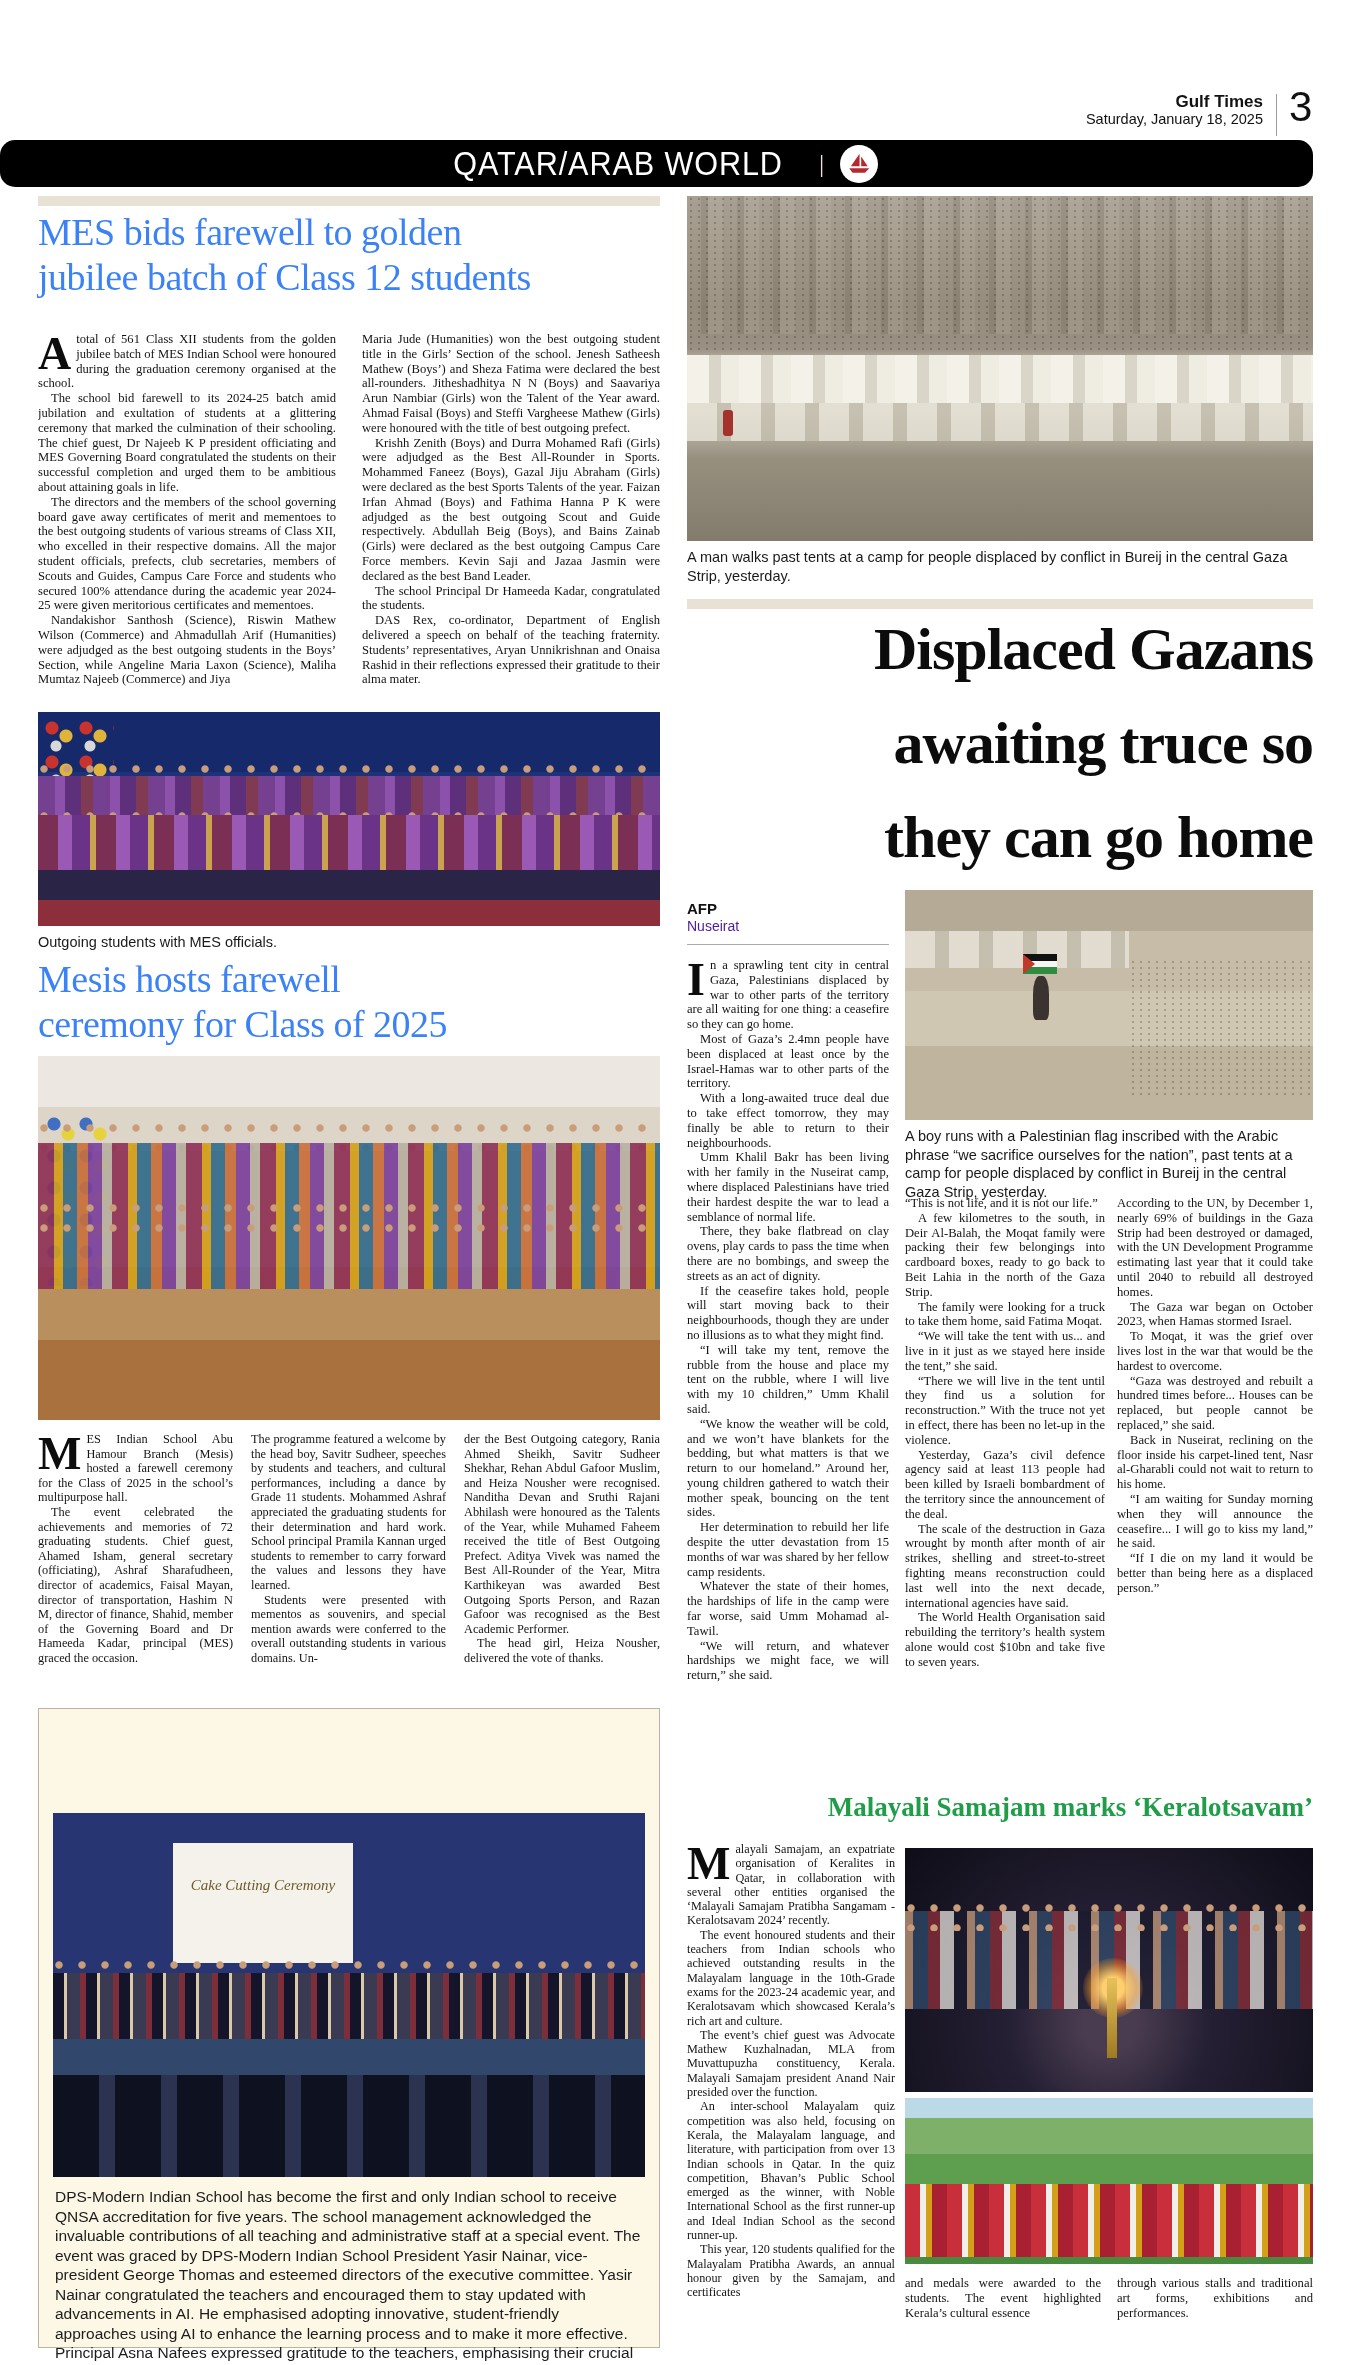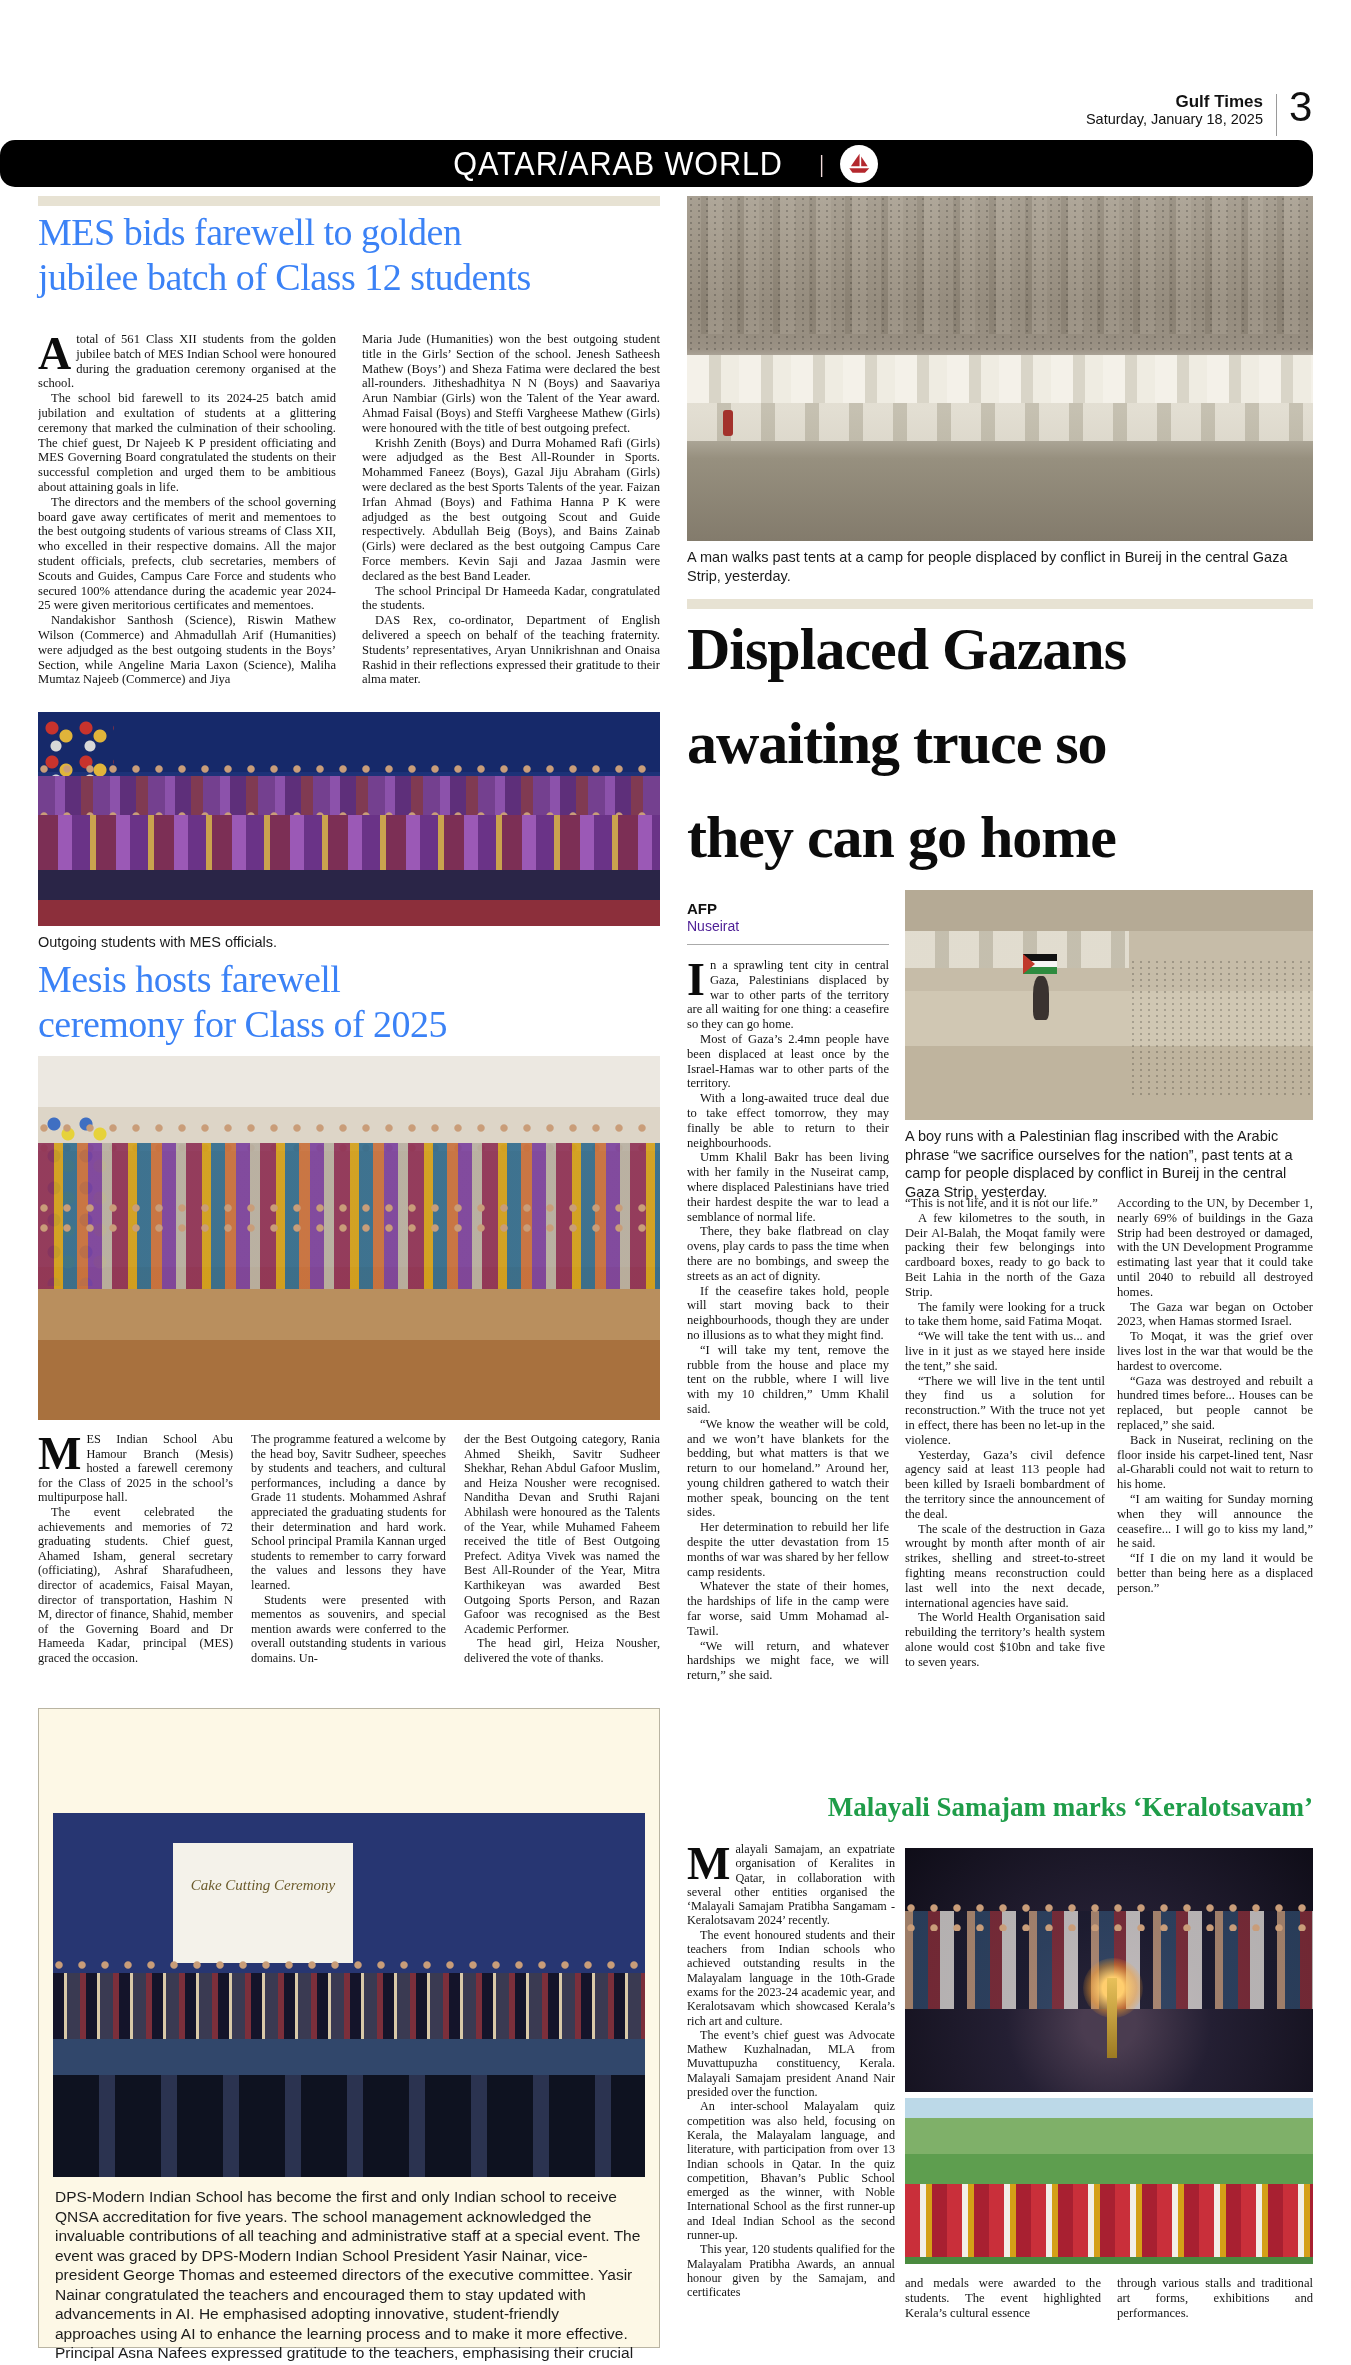--- a/index.html
+++ b/index.html
@@ -18,21 +18,21 @@
   .banner{background:#000000;display:flex;align-items:center;justify-content:center;color:#fff;border-radius:15px;}
   .banner .title{font-family:"Liberation Sans",sans-serif;font-size:34px;font-weight:400;
                  letter-spacing:1px;transform:scaleX(.9);white-space:nowrap;}
   .banner .pipe{font-size:26px;font-weight:300;margin:0 16px 0 18px;color:#f3dcdc;}
   .crest{width:38px;height:38px;border-radius:50%;background:#fff;display:flex;align-items:center;justify-content:center;}
 
   .beigebar{background:#e7e2d3;}
 
   
   .h1a{font-family:"Liberation Serif",serif;font-weight:400;font-size:38px;line-height:45px;color:#3b82f6;letter-spacing:-.5px;}
-  .h1gaza{font-family:"Liberation Serif",serif;font-weight:700;font-size:60px;line-height:94px;color:#0c0c0c;letter-spacing:-1px;}
+  .h1gaza{font-family:"Liberation Serif",serif;font-weight:700;font-size:60px;line-height:94px;color:#0c0c0c;letter-spacing:-1px;text-align:right;}
   .hgreen{font-family:"Liberation Serif",serif;font-weight:700;font-size:27px;color:#1f9d49;text-align:right;}
   .hdps{font-family:"Liberation Serif",serif;font-weight:700;font-size:33px;line-height:40px;color:#1d2b6a;letter-spacing:-.3px;}
 
   
   .bt{font-size:12.6px;line-height:14.8px;text-align:justify;color:#131313;overflow:hidden;}
   .bt p{margin:0;text-indent:13px;}
   .bt p.fp{text-indent:0;}
   .bt2{font-size:12.3px;line-height:14.6px;}
   .bt3{font-size:12.2px;line-height:14.3px;}
   .dc{float:left;font-weight:700;font-size:46px;line-height:38px;padding:3px 5px 0 0;color:#0c0c0c;}

